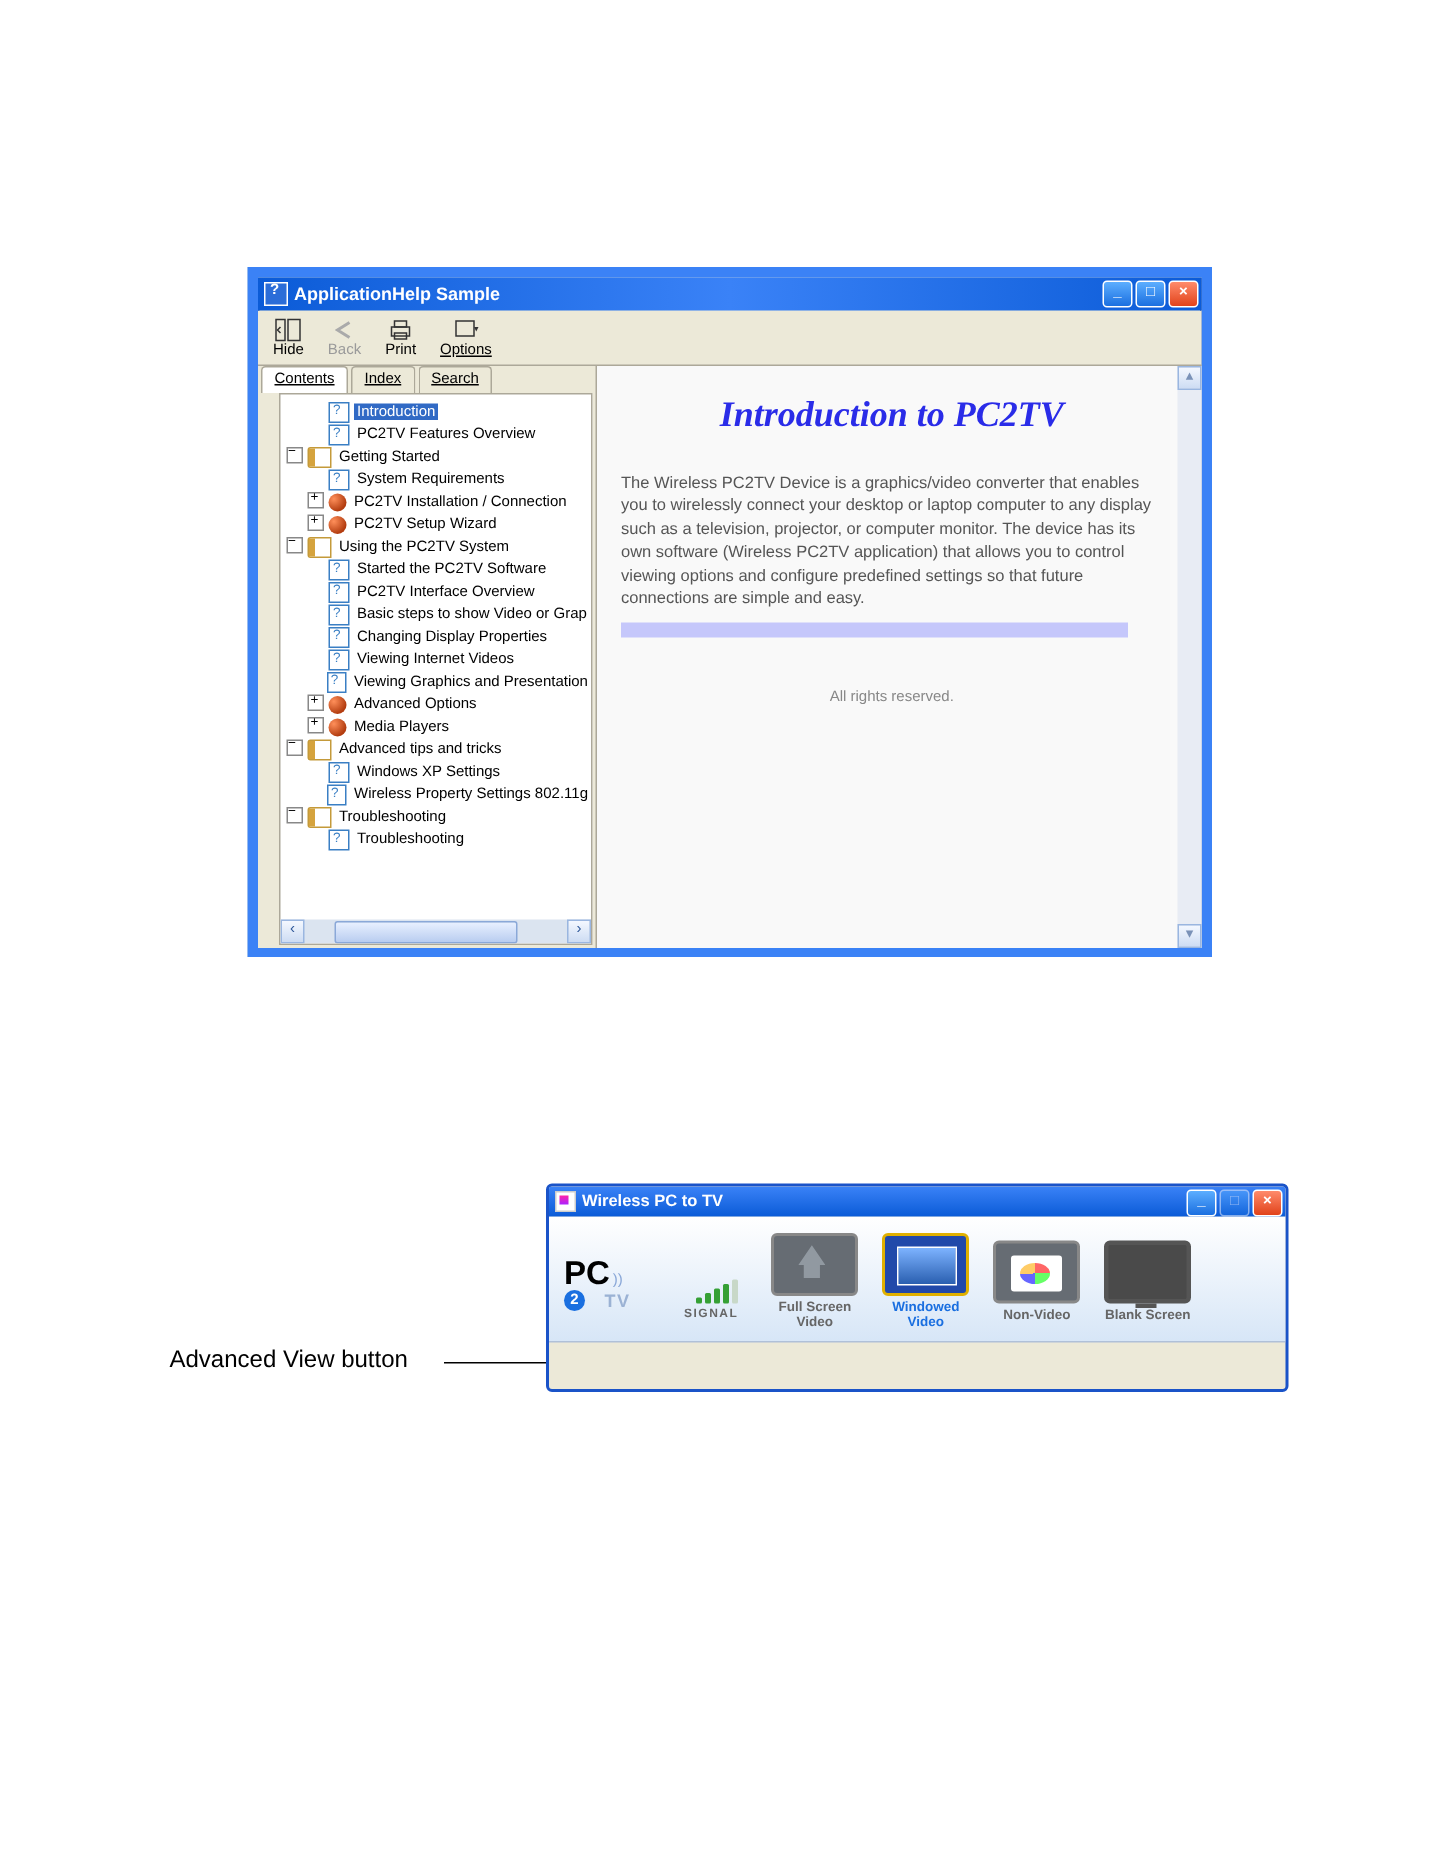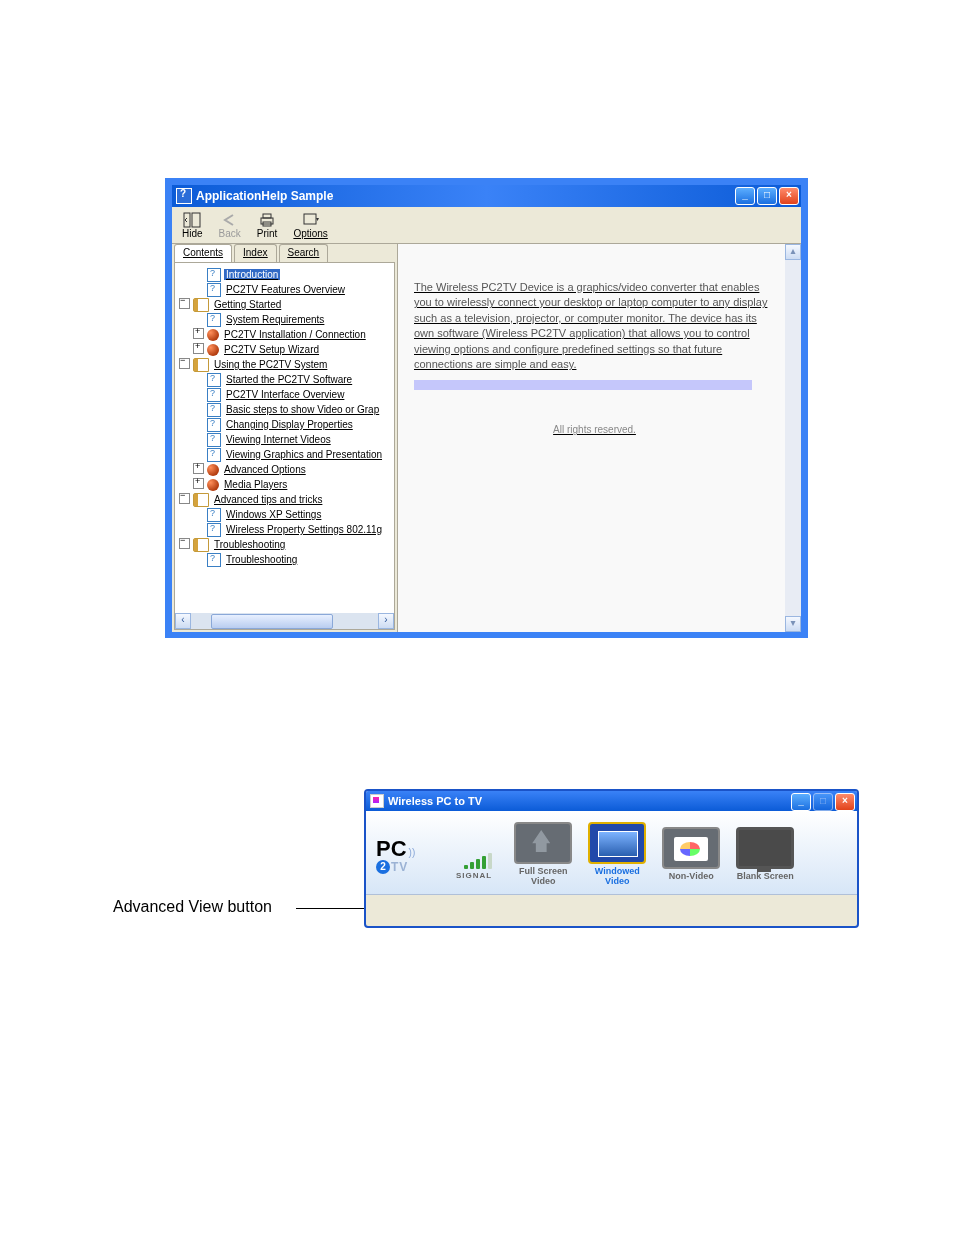--- a/index.html
+++ b/index.html
@@ -87,21 +87,20 @@
     cursor: pointer;
   }
   .tool-item.disabled { color: #9a9a9a; }
   .tool-icon {
     width: 18px; height: 16px;
     display: block;
   }
   .help-body {
     display: flex;
     height: calc(100% - 58px);
-    text-decoration: underline;
   }
   .nav-pane {
     width: 225px;
     background: #ece9d8;
     border-right: 1px solid #aca899;
     display: flex;
     flex-direction: column;
   }
   .tabstrip {
     display: flex;
@@ -122,21 +121,21 @@
     position: relative;
   }
   .nav-tab.active {
     background: #fff;
     font-weight: normal;
     z-index: 3;
   }
   .nav-tab .ul { text-decoration: underline; }
   .tree-outer {
     flex: 1;
-    margin: 0 2px 2px 2px;
+    margin: 0 2px 2px 14px;
     border: 1px solid #aca899;
     background: #fff;
     position: relative;
     overflow: hidden;
   }
   .tree {
     font-size: 10px;
     padding: 4px 0 4px 4px;
     white-space: nowrap;
   }
@@ -392,20 +391,21 @@
     text-align: center;
     line-height: 14px;
     margin-right: 1px;
   }
   .logo-row2 .tv {
     font-family: Arial, sans-serif;
     font-size: 12px;
     color: #9bb2d4;
     font-weight: bold;
     letter-spacing: 1px;
+    margin-left: 12px;
   }
   .signal-block {
     display: flex;
     flex-direction: column;
     align-items: flex-end;
     margin-right: 14px;
     padding-top: 24px;
   }
   .signal-bars {
     display: flex;
@@ -720,20 +720,21 @@
           <div class="track">
               <div class="thumb"></div>
             </div>
           <div class="arrow">›</div>
         </div>
       </div>
     </div>
 
     <div class="content-pane">
       <div class="content-inner">
+        <div class="content-heading">Introduction to PC2TV</div>
         <div class="content-para">The Wireless PC2TV Device is a graphics/video converter that enables you to wirelessly connect your desktop or laptop computer to any display such as a television, projector, or computer monitor. The device has its own software (Wireless PC2TV application) that allows you to control viewing options and configure predefined settings so that future connections are simple and easy.</div>
         <span class="hl"></span>
         <div class="rights">All rights reserved.</div>
       </div>
       <div class="content-scroll">
         <div class="vbtn">▴</div>
         <div class="vtrack"></div>
         <div class="vbtn">▾</div>
       </div>
     </div>

